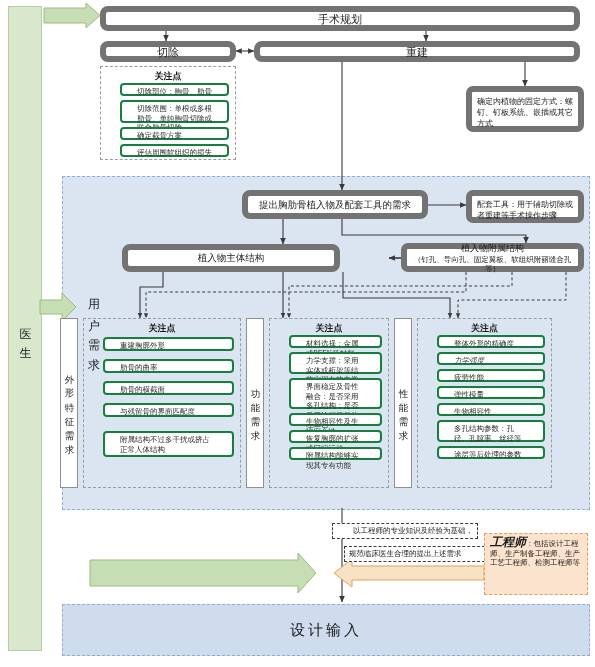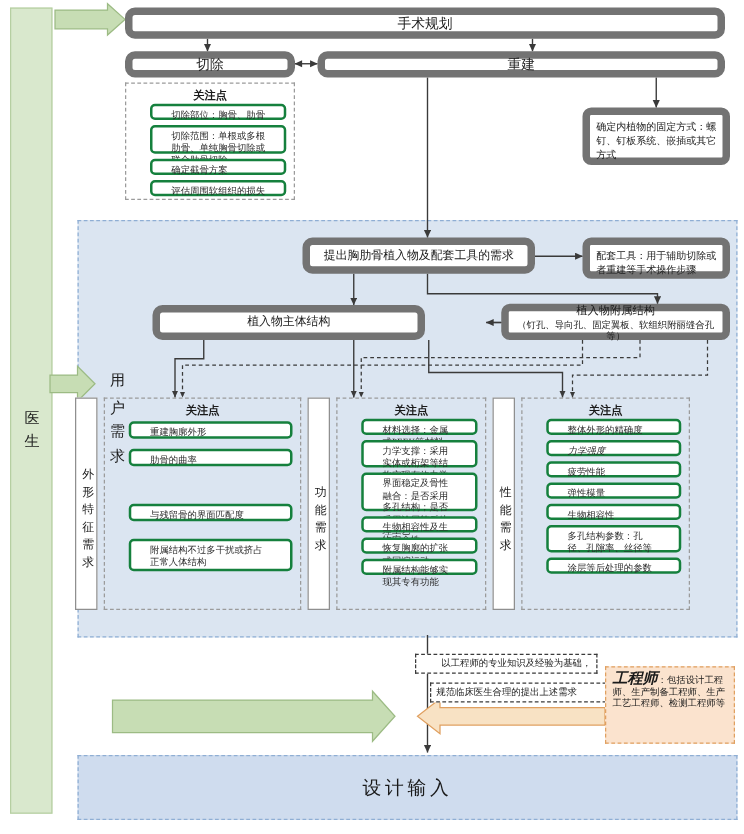--- a/index.html
+++ b/index.html
@@ -160,20 +160,21 @@
     <span class="small">（钉孔、导向孔、固定翼板、软组织附丽缝合孔等）</span>
   </div>
 
   <div class="reqcol" style="left:60px;top:318px;width:18px;height:170px;">
     <div class="vlabel">外 形 特 征 需 求</div>
   </div>
   <div class="focus-group" style="left:83px;top:318px;width:158px;height:170px;">
     <div class="focus-title">关注点</div>
     <div class="chip" style="top:18px;height:14px;">重建胸廓外形</div>
     <div class="chip" style="top:40px;height:14px;">肋骨的曲率</div>
+    <div class="chip" style="top:62px;height:14px;">肋骨的横截面</div>
     <div class="chip" style="top:84px;height:14px;">与残留骨的界面匹配度</div>
     <div class="chip" style="top:112px;height:26px;">附属结构不过多干扰或挤占正常人体结构</div>
   </div>
 
   <div class="reqcol" style="left:246px;top:318px;width:18px;height:170px;">
     <div class="vlabel">功 能 需 求</div>
   </div>
   <div class="focus-group" style="left:269px;top:318px;width:120px;height:170px;">
     <div class="focus-title">关注点</div>
     <div class="chip" style="top:16px;height:13px;">材料选择：金属或PEEK等材料</div>

